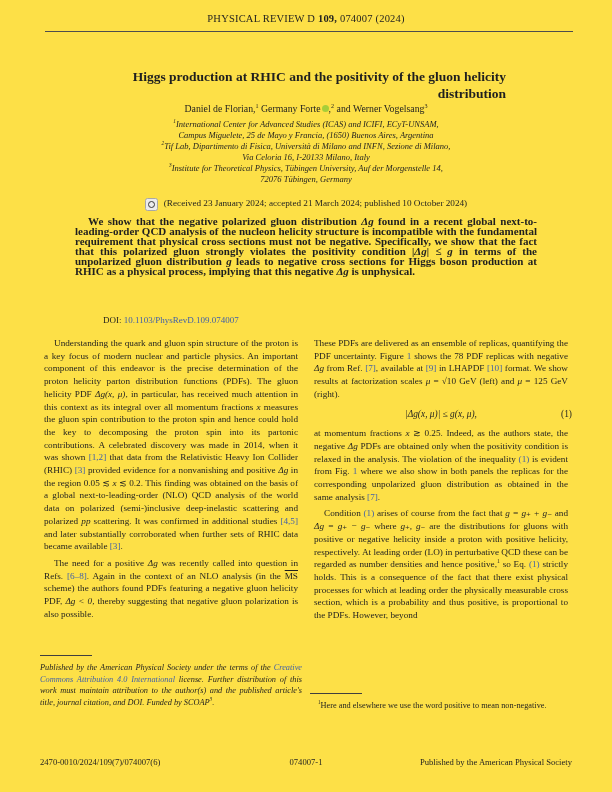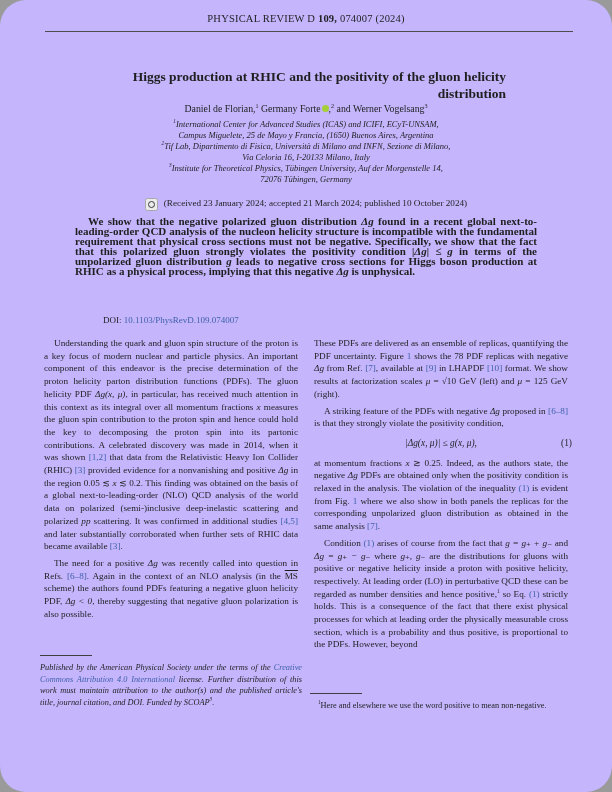--- a/index.html
+++ b/index.html
@@ -1,22 +1,21 @@
 <!DOCTYPE html>
 <html style="--link: #4161a8; --text: #1f1f1f; --orcid: #a6ce39;"><head>
 <meta charset="utf-8">
 <style>
   :root{ --link:#4161a8; --text:#1f1f1f; --orcid:#a6ce39; }
   html,body{margin:0;padding:0;background:#9a9a9a;}
   .page{
     position:relative; width:612px; height:792px; margin:0 auto;
-    background:#c4b5fd; color:var(--text);
+    background:#fde047; color:var(--text);
     font-family:"Liberation Serif","DejaVu Serif",serif;
     overflow:hidden;
-    border-radius:26px;
   }
   
   .journal-line{position:absolute; top:13px; left:0; right:0; text-align:center;
     font-size:10.5px; letter-spacing:.2px;}
   .header-rule{position:absolute; top:31px; left:45px; width:528px; height:0;
     border-top:1.3px solid #4d4d4d;}
   
   .paper-title{position:absolute; top:69px; left:106px; width:400px;
     text-align:right; font-weight:bold; font-size:13.5px; line-height:16.5px;}
   .authors-line{position:absolute; top:103px; left:0; right:0; text-align:center;
@@ -99,33 +98,37 @@
     <span>DOI: </span><a class="doi-link">10.1103/PhysRevD.109.074007</a>
   </div>
 
   <div class="col col-left">
     <p class="indent"><span>Understanding the quark and gluon spin structure of the proton is a key focus of modern nuclear and particle physics. An important component of this endeavor is the precise determination of the proton helicity parton distribution functions (PDFs). The gluon helicity PDF </span><span class="seg-math">Δg(x, μ)</span><span>, in particular, has received much attention in this context as its integral over all momentum fractions </span><span class="seg-math">x</span><span> measures the gluon spin contribution to the proton spin and hence could hold the key to decomposing the proton spin into its partonic contributions. A celebrated discovery was made in 2014, when it was shown </span><span class="seg-link">[1,2]</span><span> that data from the Relativistic Heavy Ion Collider (RHIC) </span><span class="seg-link">[3]</span><span> provided evidence for a nonvanishing and positive </span><span class="seg-math">Δg</span><span> in the region 0.05 ≲ </span><span class="seg-math">x</span><span> ≲ 0.2. This finding was obtained on the basis of a global next-to-leading-order (NLO) QCD analysis of the world data on polarized (semi-)inclusive deep-inelastic scattering and polarized </span><span class="seg-math">pp</span><span> scattering. It was confirmed in additional studies </span><span class="seg-link">[4,5]</span><span> and later substantially corroborated when further sets of RHIC data became available </span><span class="seg-link">[3]</span><span>.</span></p>
     <p class="indent"><span>The need for a positive </span><span class="seg-math">Δg</span><span> was recently called into question in Refs. </span><span class="seg-link">[6–8]</span><span>. Again in the context of an NLO analysis (in the </span><span class="seg-overline">MS</span><span> scheme) the authors found PDFs featuring a negative gluon helicity PDF, </span><span class="seg-math">Δg &lt; 0</span><span>, thereby suggesting that negative gluon polarization is also possible.</span></p>
   </div>
 
   <div class="col col-right">
     <p><span>These PDFs are delivered as an ensemble of replicas, quantifying the PDF uncertainty. Figure </span><span class="seg-link">1</span><span> shows the 78 PDF replicas with negative </span><span class="seg-math">Δg</span><span> from Ref. </span><span class="seg-link">[7]</span><span>, available at </span><span class="seg-link">[9]</span><span> in LHAPDF </span><span class="seg-link">[10]</span><span> format. We show results at factorization scales </span><span class="seg-math">μ</span><span> = √10 GeV (left) and </span><span class="seg-math">μ</span><span> = 125 GeV (right).</span></p>
-    <p class="indent"><span>A striking feature of the PDFs with negative </span><span class="seg-math">Δg</span><span> proposed in </span><span class="seg-link">[6–8]</span><span> is that they strongly violate the positivity condition,</span></p>
     <div class="equation">
       <span class="eq-body">|Δg(x, μ)| ≤ g(x, μ),</span>
       <span class="eq-number">(1)</span>
     </div>
     <p><span>at momentum fractions </span><span class="seg-math">x</span><span> ≳ 0.25. Indeed, as the authors state, the negative </span><span class="seg-math">Δg</span><span> PDFs are obtained only when the positivity condition is relaxed in the analysis. The violation of the inequality </span><span class="seg-link">(1)</span><span> is evident from Fig. </span><span class="seg-link">1</span><span> where we also show in both panels the replicas for the corresponding unpolarized gluon distribution as obtained in the same analysis </span><span class="seg-link">[7]</span><span>.</span></p>
     <p class="indent"><span>Condition </span><span class="seg-link">(1)</span><span> arises of course from the fact that </span><span class="seg-math">g = g₊ + g₋</span><span> and </span><span class="seg-math">Δg = g₊ − g₋</span><span> where </span><span class="seg-math">g₊, g₋</span><span> are the distributions for gluons with positive or negative helicity inside a proton with positive helicity, respectively. At leading order (LO) in perturbative QCD these can be regarded as number densities and hence positive,</span><span class="seg-sup">1</span><span> so Eq. </span><span class="seg-link">(1)</span><span> strictly holds. This is a consequence of the fact that there exist physical processes for which at leading order the physically measurable cross section, which is a probability and thus positive, is proportional to the PDFs. However, beyond</span></p>
   </div>
 
   <div class="footnote footnote-left">
     <div class="footnote-rule"></div>
     <span class="fn-text"><span>Published by the American Physical Society under the terms of the </span><span class="seg-link">Creative Commons Attribution 4.0 International</span><span> license. Further distribution of this work must maintain attribution to the author(s) and the published article's title, journal citation, and DOI. Funded by SCOAP</span><span class="seg-sup">3</span><span>.</span></span>
   </div>
 
   <div class="footnote footnote-right">
     <div class="footnote-rule"></div>
     <span class="fn-text"><span class="seg-sup">1</span><span>Here and elsewhere we use the word positive to mean non-negative.</span></span>
   </div>
 
+  <div class="footer">
+    <span class="f-left">2470-0010/2024/109(7)/074007(6)</span>
+    <span class="f-center">074007-1</span>
+    <span class="f-right">Published by the American Physical Society</span>
+  </div>
 
 </div>
 
 </body></html>

